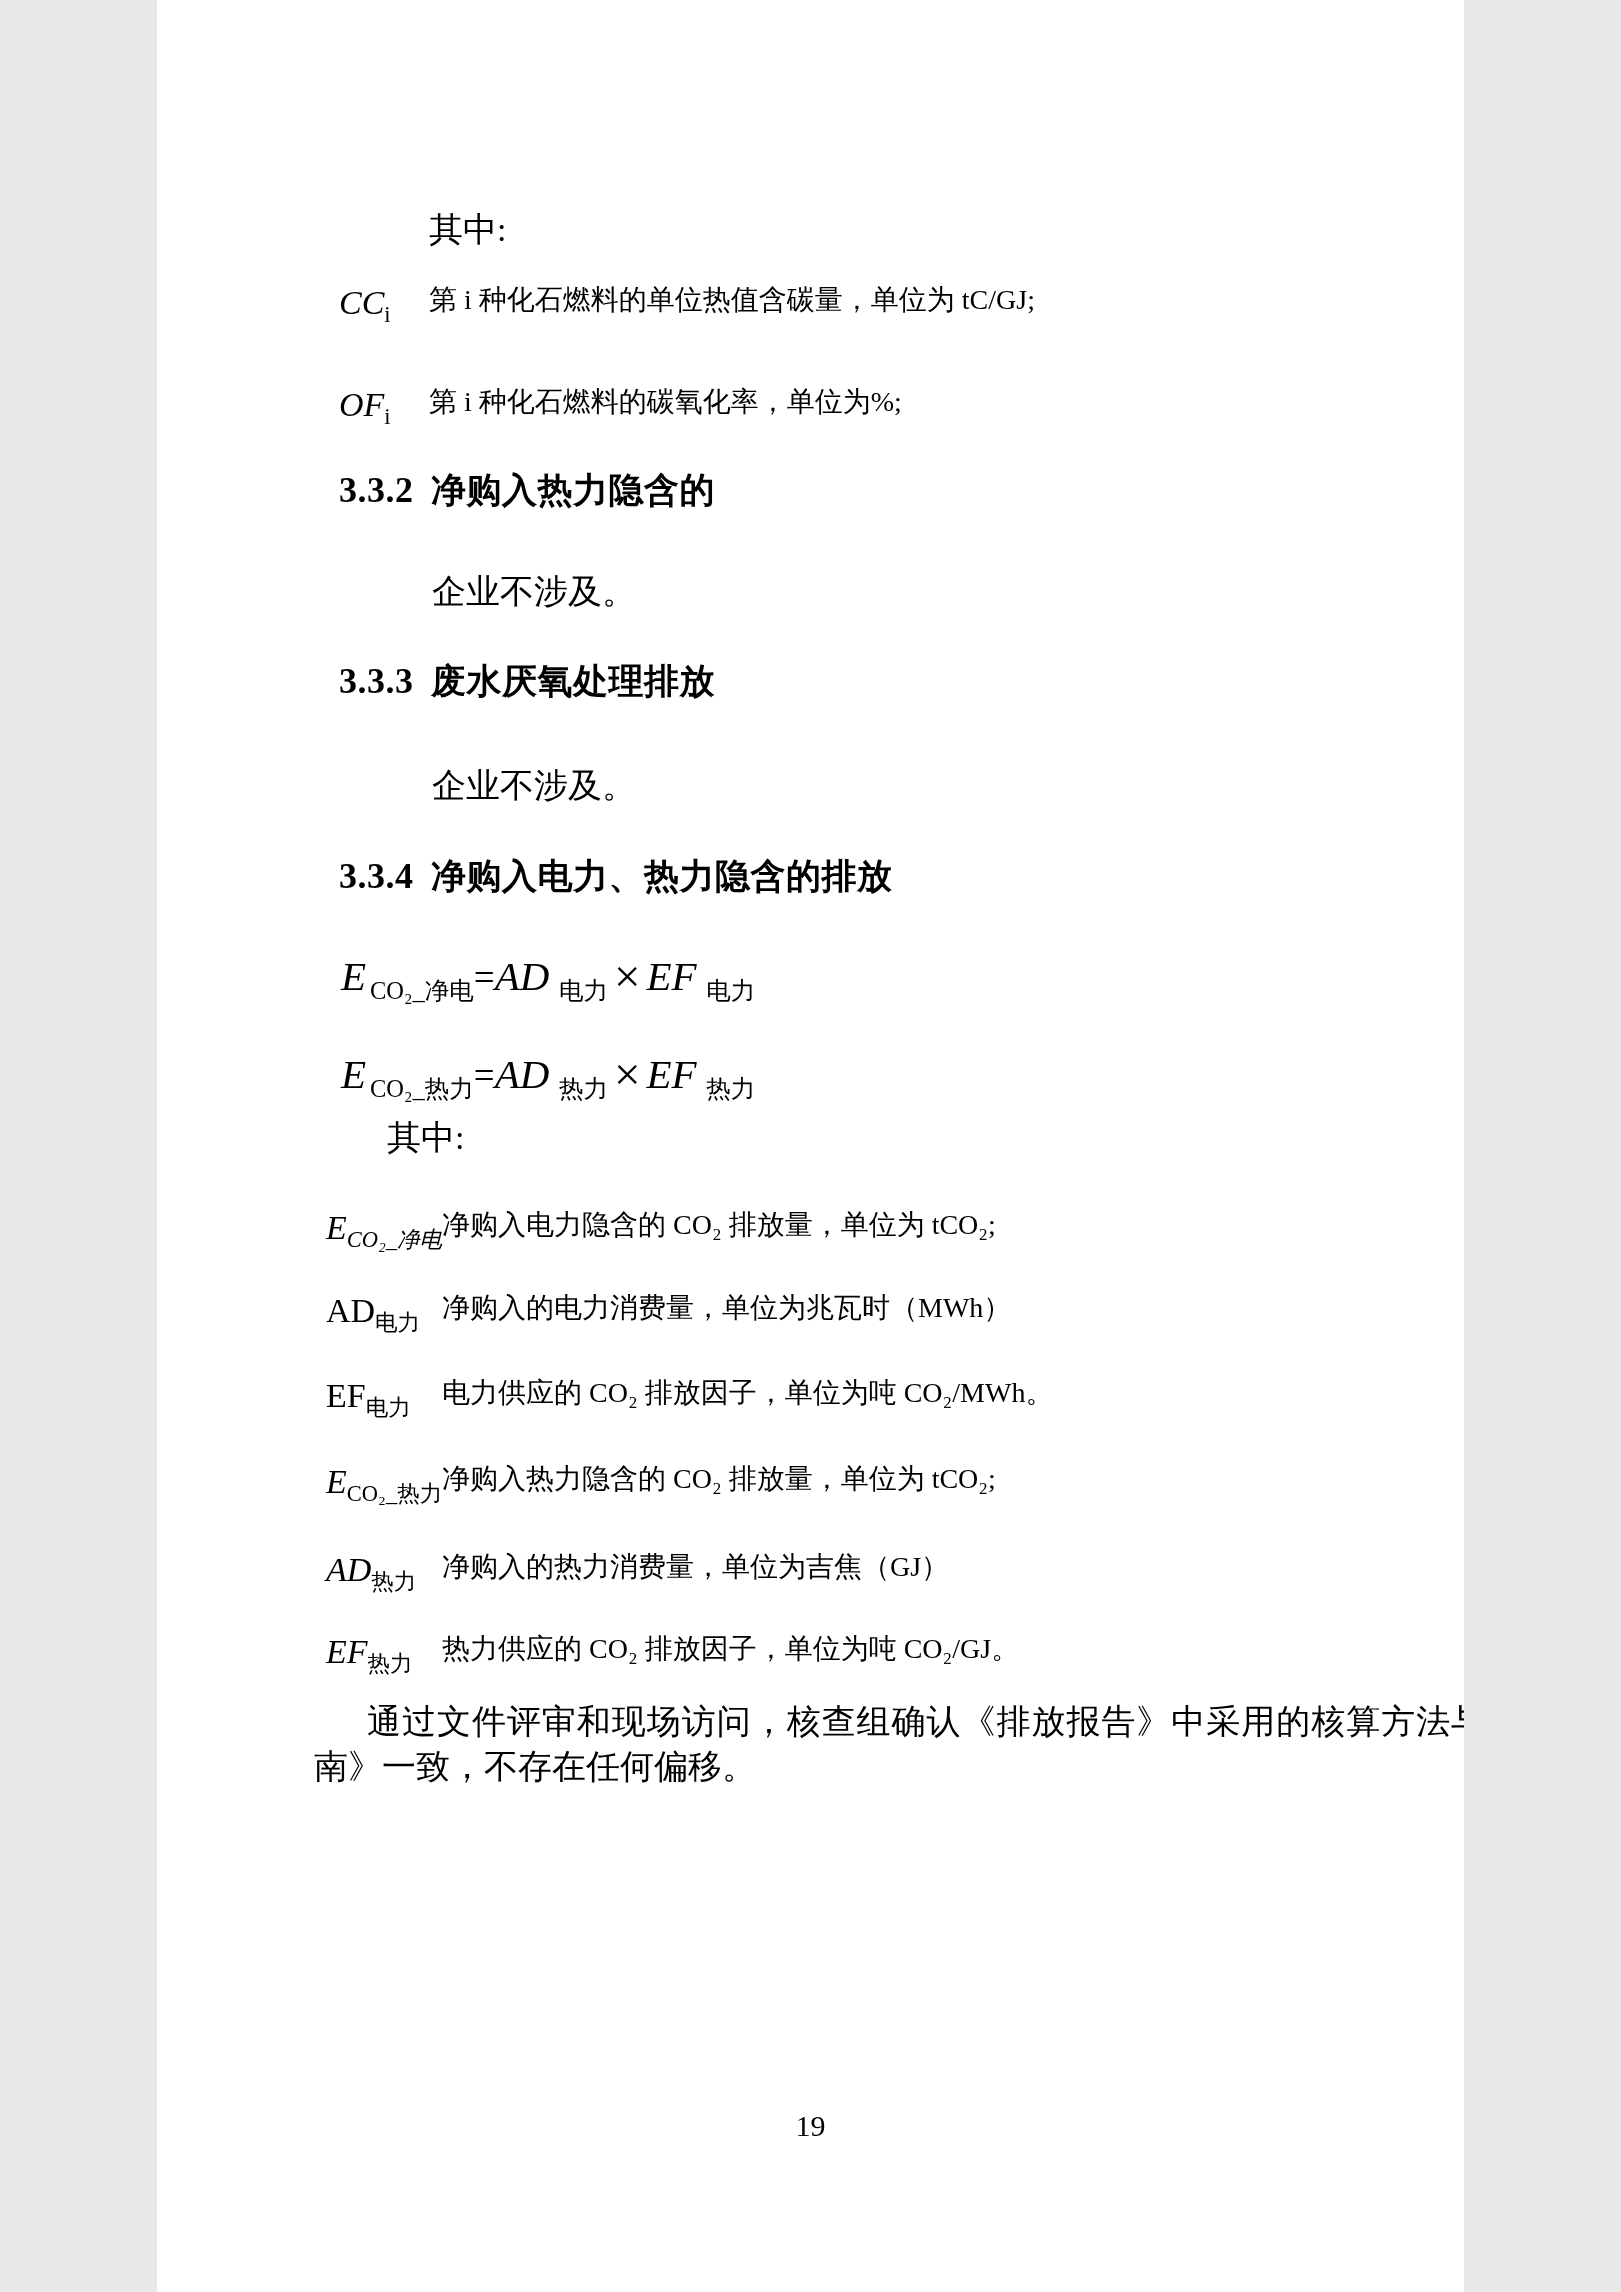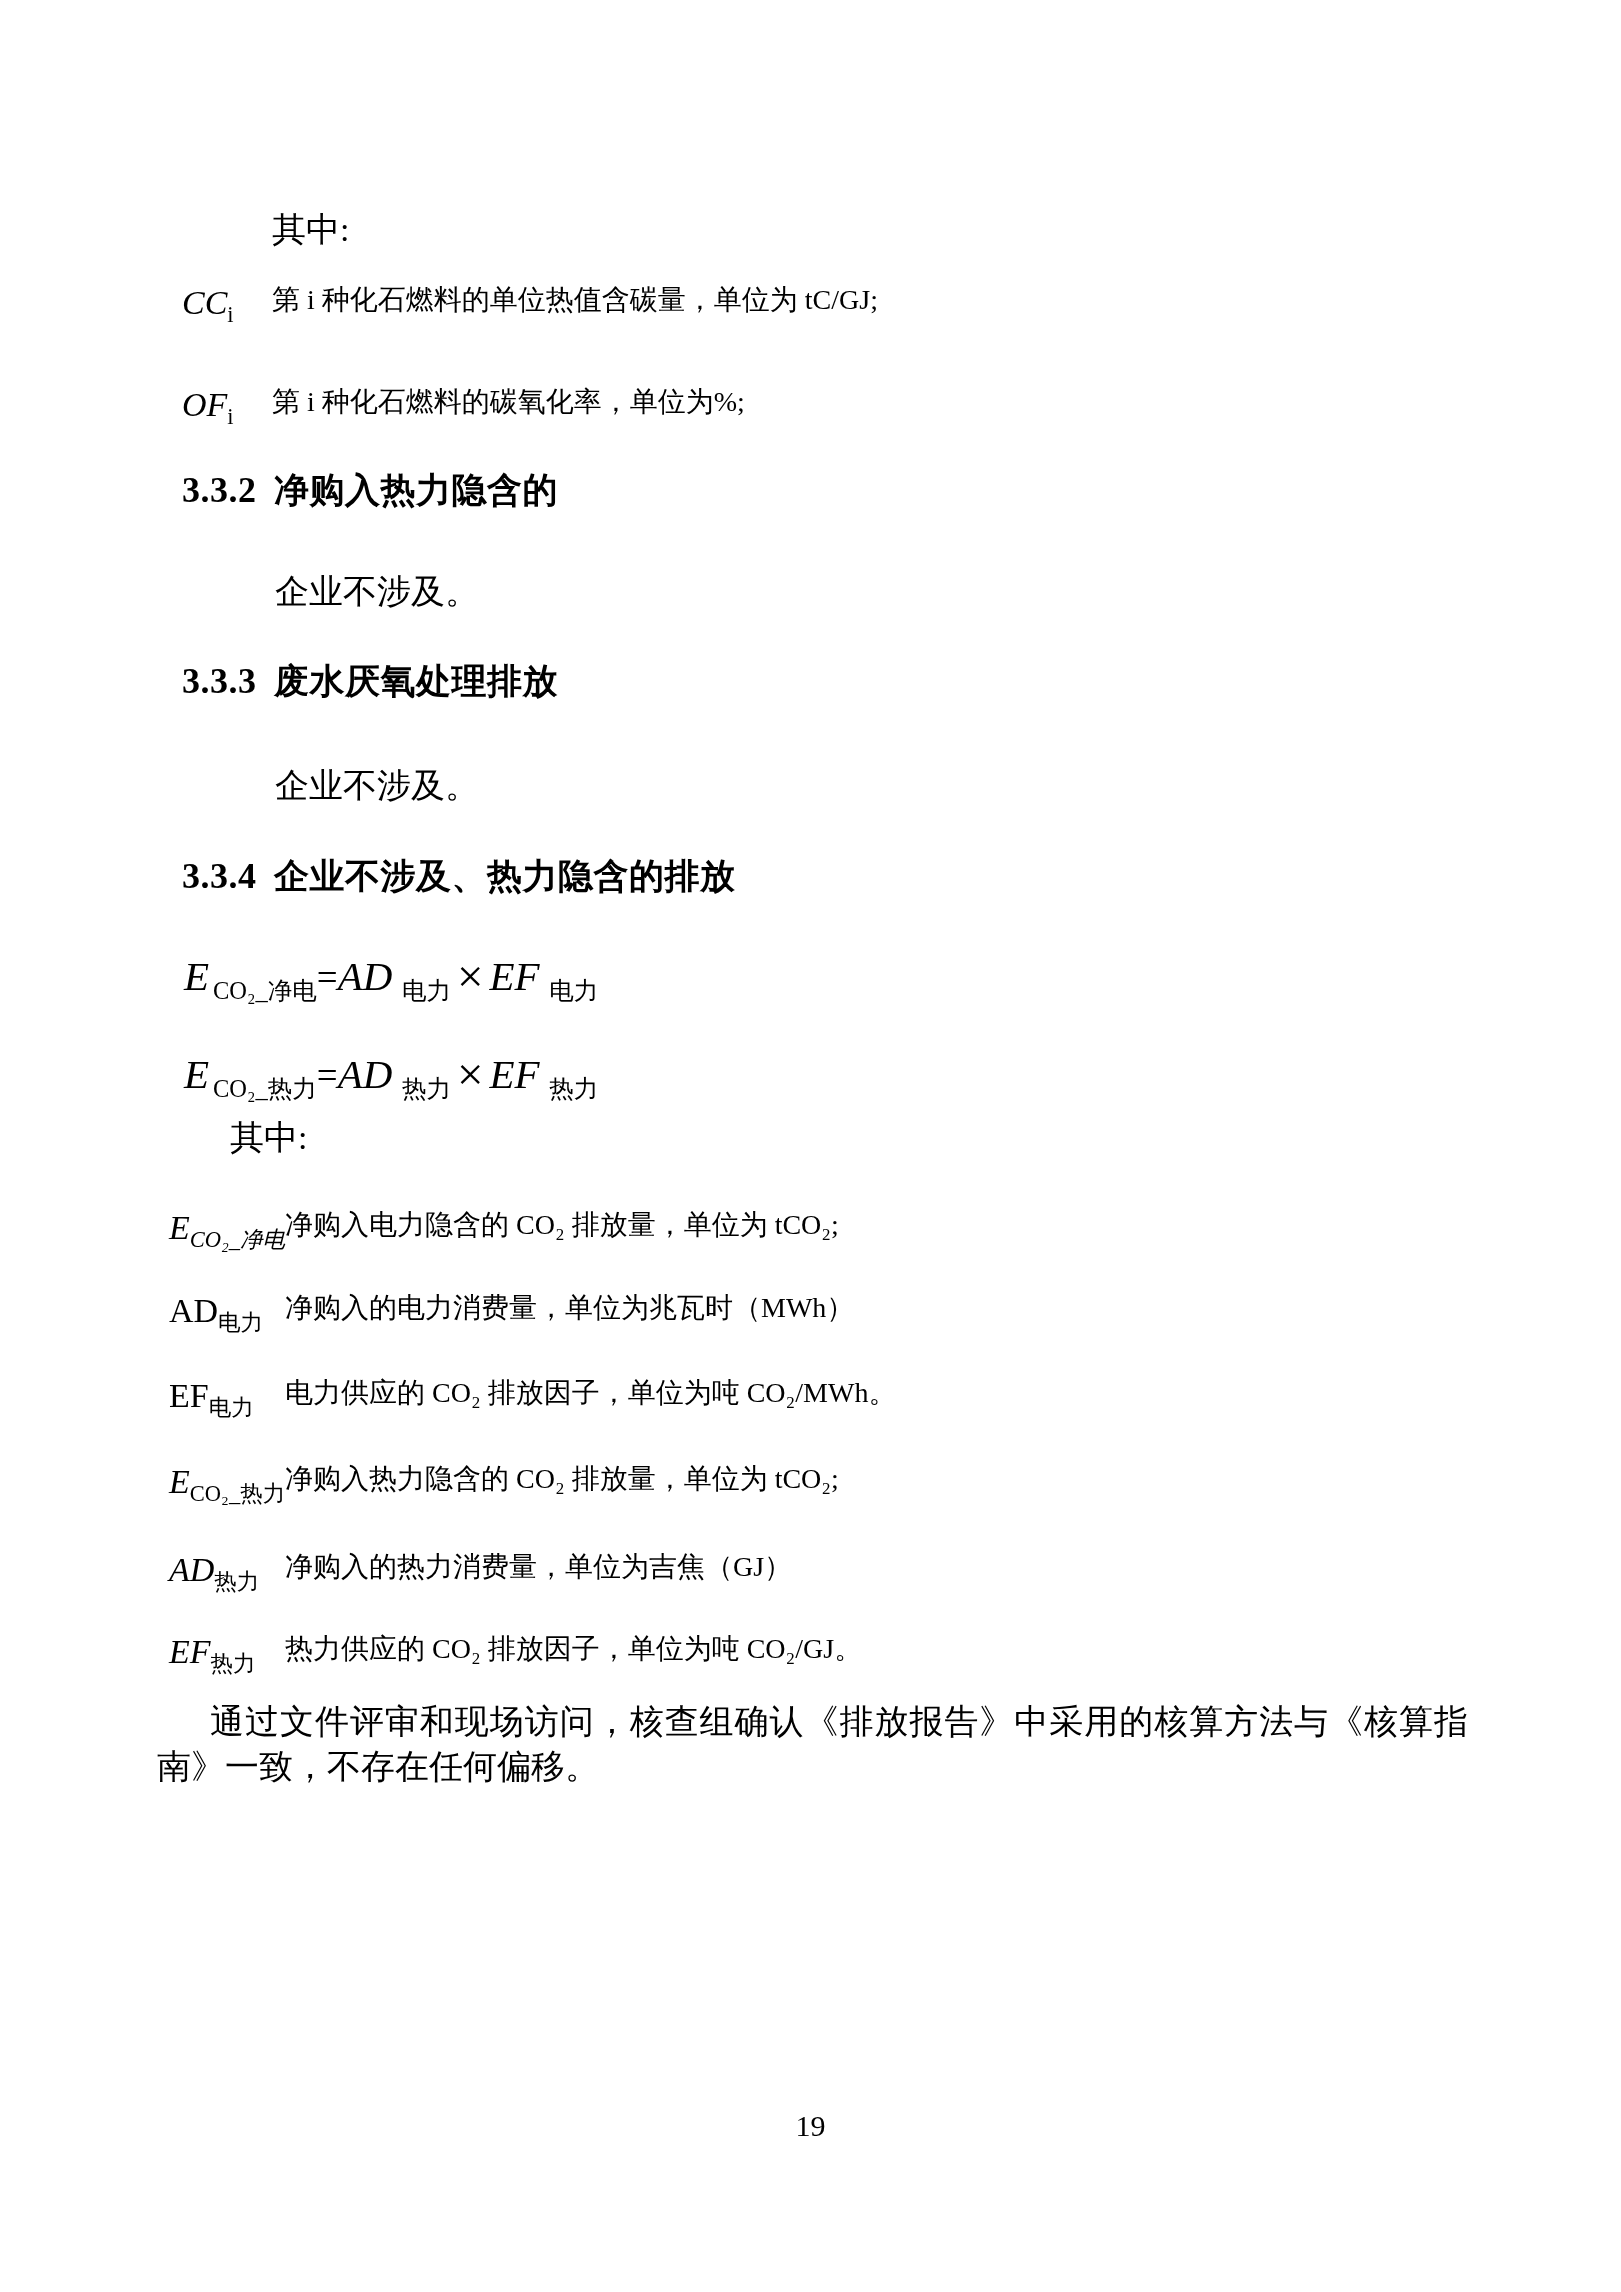--- a/index.html
+++ b/index.html
@@ -1,18 +1,18 @@
 <!DOCTYPE html>
 <html><head>
 <meta charset="utf-8">
 <style>
   html,body { margin:0; padding:0; background:#e8e8e8; }
   .page {
     position:relative;
-    width:1621px; height:2293px;
+    width:1307px; height:2293px;
     margin:0 auto;
     background:#ffffff;
     color:#000000;
     font-family:"Liberation Serif","DejaVu Serif",serif;
     font-size:34px;
     overflow:hidden;
   }
   .abs { position:absolute; white-space:nowrap; line-height:1.25; }
 
   
@@ -85,21 +85,21 @@
     <span class="num">3.3.2</span><span class="title">净购入热力隐含的</span>
   </div>
   <div class="abs body-line" style="top:571px">企业不涉及。</div>
 
   <div class="abs heading" style="top:659px">
     <span class="num">3.3.3</span><span class="title">废水厌氧处理排放</span>
   </div>
   <div class="abs body-line" style="top:765px">企业不涉及。</div>
 
   <div class="abs heading" style="top:854px">
-    <span class="num">3.3.4</span><span class="title">企业不涉及、热力隐含的排放</span>
+    <span class="num">3.3.4</span><span class="title">净购入电力、热力隐含的排放</span>
   </div>
 
   <div class="abs formula" style="top:947px">
     <span>E</span><sub>CO₂_净电</sub><span class="eq">=</span><span>AD</span><span class="sp"><sub>电力</sub></span><span class="op">×</span><span>EF</span><span class="sp"><sub>电力</sub></span>
   </div>
 
   <div class="abs formula" style="top:1045px">
     <span>E</span><sub>CO₂_热力</sub><span class="eq">=</span><span>AD</span><span class="sp"><sub>热力</sub></span><span class="op">×</span><span>EF</span><span class="sp"><sub>热力</sub></span>
   </div>
 

